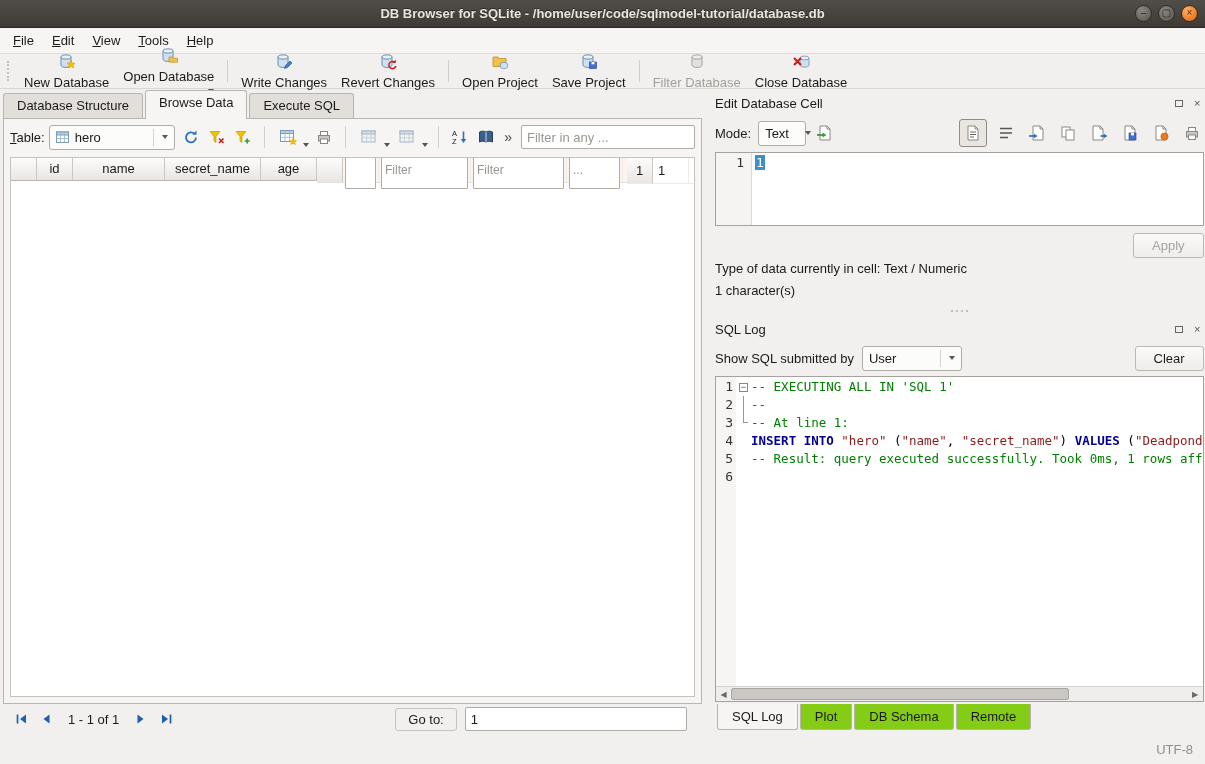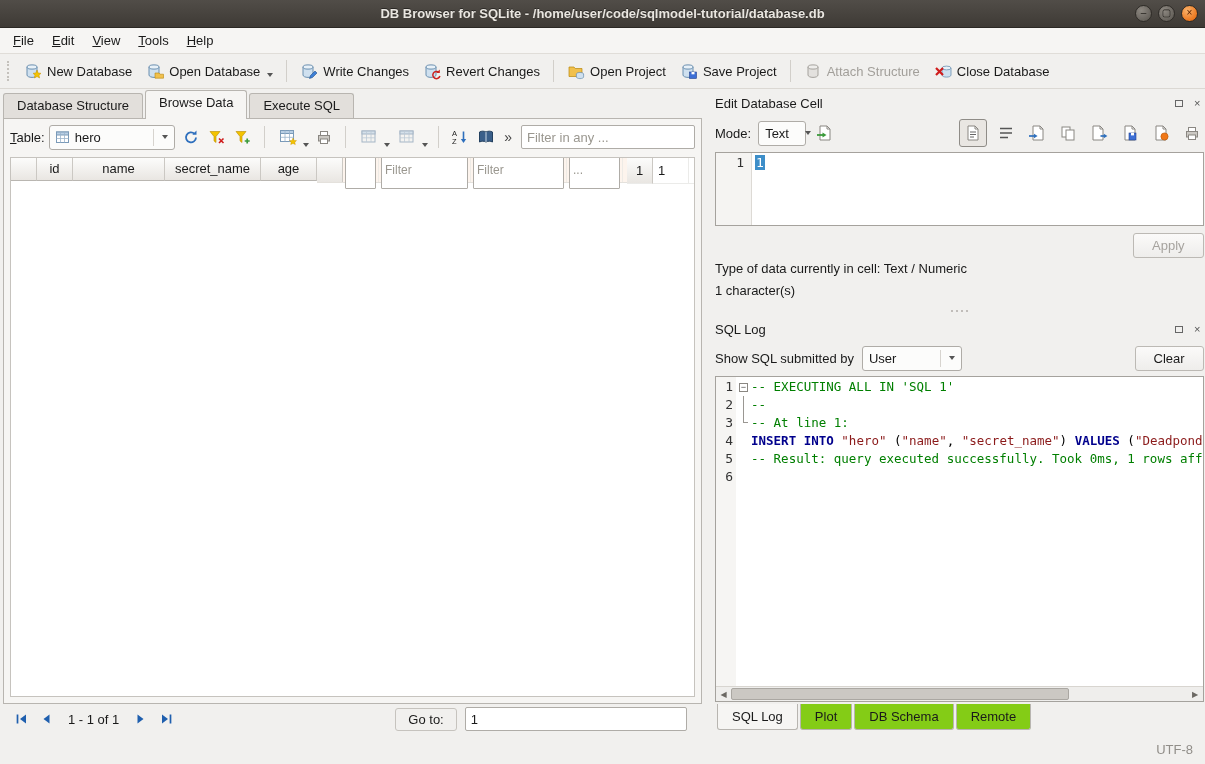--- a/index.html
+++ b/index.html
@@ -28,21 +28,21 @@
   
   .menubar{height:26px; flex:0 0 26px; background:#f6f5f3; border-bottom:1px solid #e0ddd8;
     display:flex; align-items:center; padding:0 4px;}
   .menu-item{display:inline-block; padding:4px 9px;}
   .mnemonic::first-letter{text-decoration:underline;}
 
   
   .toolbar{height:35px; flex:0 0 35px; display:flex; align-items:center; padding:0 4px;
     border-bottom:1px solid #dbd8d3; background:#f1f0ee;}
   .tb-handle{width:5px; height:20px; border-left:2px dotted #c4c1bc; margin:0 5px 0 3px;}
-  .tb-btn{display:flex; align-items:center; gap:5px; padding:4px 7px; border-radius:3px; white-space:nowrap;}
+  .tb-btn{display:flex; align-items:center; gap:5px; padding:4px 7px; border-radius:3px; white-space:nowrap;flex-direction:column;}
   .tb-btn svg{flex:0 0 auto;}
   .tb-btn.disabled{color:#a29f9a;}
   .tb-sep{width:1px; height:22px; background:#d2cfca; margin:0 6px;}
   .dd-caret{width:0;height:0;border-left:3.5px solid transparent;border-right:3.5px solid transparent;
     border-top:4px solid #555; margin-left:2px; align-self:flex-end; margin-bottom:3px;}
 
   
   .content{flex:1; display:flex; min-height:0;}
   .left-col{width:705px; flex:0 0 705px; display:flex; flex-direction:column; min-height:0;}
   .right-col{flex:1; display:flex; flex-direction:column; min-height:0; padding:2px 8px 0 10px;}
@@ -262,21 +262,21 @@
       <span>Save Project</span>
     </div>
 
     <div class="tb-sep"></div>
 
     <div class="tb-btn disabled">
       <svg width="18" height="18" viewBox="0 0 18 18">
         <path d="M4 5v8c0 1.4 2.3 2.4 5 2.4s5-.9 5-2.4V5" fill="#e3e1de" stroke="#a5a29d"></path>
         <ellipse cx="9" cy="5" rx="5" ry="2.1" fill="#eeedeb" stroke="#a5a29d"></ellipse>
       </svg>
-      <span>Attach Structure</span>
+      <span>Filter Database</span>
     </div>
 
     <div class="tb-btn">
       <svg width="18" height="18" viewBox="0 0 18 18">
         <path d="M8 6v7c0 1.3 2 2.1 4.5 2.1s4.5-.8 4.5-2.1V6" fill="#cfe0ef" stroke="#6a8fb0" stroke-width="0.8"></path>
         <ellipse cx="12.5" cy="6" rx="4.5" ry="1.9" fill="#e8f1f8" stroke="#6a8fb0" stroke-width="0.8"></ellipse>
         <path d="M2 6l7 7M9 6l-7 7" stroke="#cf1d1d" stroke-width="2.2"></path>
       </svg>
       <span>Close Database</span>
     </div>

